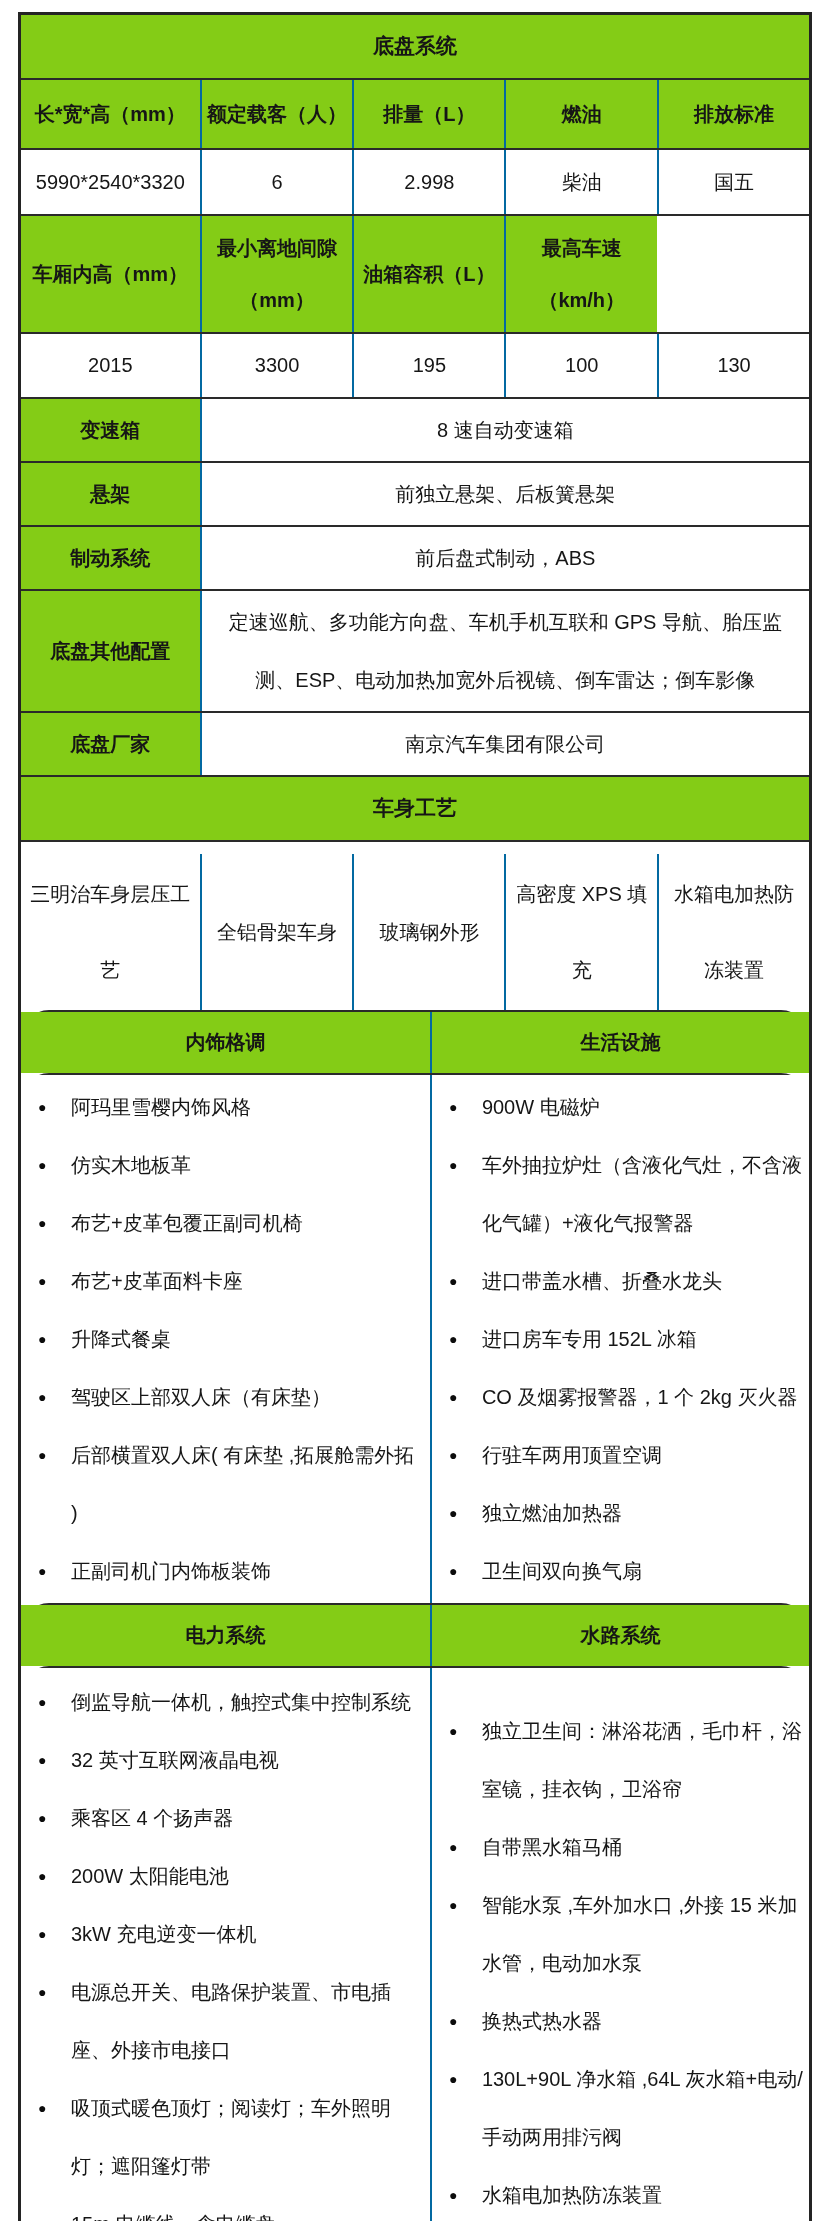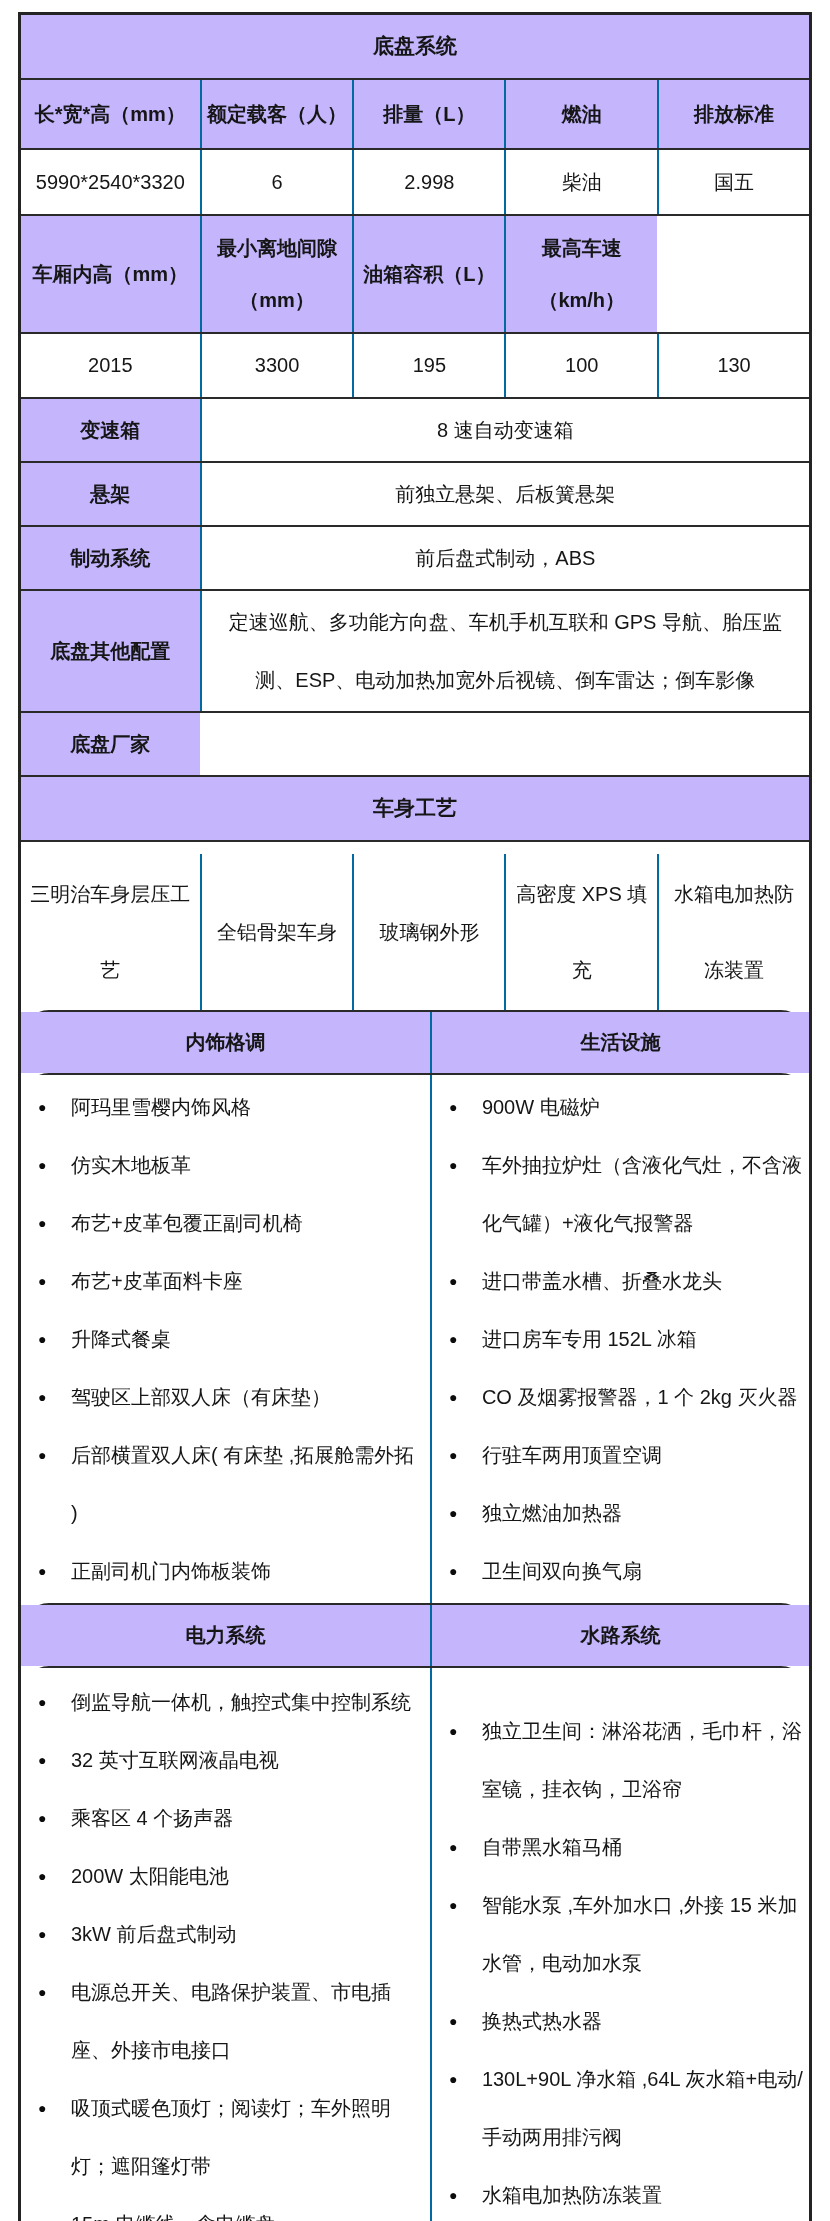--- a/index.html
+++ b/index.html
@@ -19,21 +19,21 @@
   .row.first{border-top:none;}
   .g5{grid-template-columns:180fr 154fr 153fr 154fr 153fr;}
   .g2{grid-template-columns:180fr 614fr;}
   .duo{grid-template-columns:412fr 382fr;border-radius:28px;}
   .cell{
     display:flex;align-items:center;justify-content:center;
     text-align:center;padding:2px 4px;font-size:20px;line-height:1.45;
     background:#ffffff;word-break:break-word;
   }
   .cell + .cell{border-left:2px solid #0369a1;}
-  .hdr > .cell, .cell.hdr{background:#c4b5fd;font-weight:700;}
+  .hdr > .cell, .cell.hdr{background:#84cc16;font-weight:700;}
   .rtitle{min-height:63px;}
   .rtitle .cell{font-size:21px;}
   .r-h1{min-height:68px;}
   .r-v1{min-height:64px;}
   .r-h2{min-height:116px;}
   .r-h2 .cell{line-height:52px;padding:4px 3px;}
   .r-v2{min-height:63px;}
   .labelrow{min-height:62px;}
   .labelrow .lval{line-height:58px;padding:2px 10px;}
   .r-craft{min-height:118px;}
@@ -111,20 +111,21 @@
           <div class="cell hdr">悬架</div>
           <div class="cell lval">前独立悬架、后板簧悬架</div>
         </div><div class="row g2 labelrow">
           <div class="cell hdr">制动系统</div>
           <div class="cell lval">前后盘式制动，ABS</div>
         </div><div class="row g2 labelrow">
           <div class="cell hdr">底盘其他配置</div>
           <div class="cell lval">定速巡航、多功能方向盘、车机手机互联和 GPS 导航、胎压监测、ESP、电动加热加宽外后视镜、倒车雷达；倒车影像</div>
         </div><div class="row g2 labelrow">
           <div class="cell hdr">底盘厂家</div>
+          <div class="cell lval">南京汽车集团有限公司</div>
         </div></div>
 
     
     <div class="row rtitle hdr">
       <div class="cell">车身工艺</div>
     </div>
 
     
     <div class="row g5 r-craft">
 
@@ -179,21 +180,21 @@
 
     
     <div class="row duo">
       <div class="cell bulcell">
         <ul class="blist pad2">
 
         <li class="bitem"><span class="dot">●</span><span class="btxt">倒监导航一体机，触控式集中控制系统</span></li>
             <li class="bitem"><span class="dot">●</span><span class="btxt">32 英寸互联网液晶电视</span></li>
             <li class="bitem"><span class="dot">●</span><span class="btxt">乘客区 4 个扬声器</span></li>
             <li class="bitem"><span class="dot">●</span><span class="btxt">200W 太阳能电池</span></li>
-            <li class="bitem"><span class="dot">●</span><span class="btxt">3kW 前后盘式制动</span></li>
+            <li class="bitem"><span class="dot">●</span><span class="btxt">3kW 充电逆变一体机</span></li>
             <li class="bitem"><span class="dot">●</span><span class="btxt">电源总开关、电路保护装置、市电插座、外接市电接口</span></li>
             <li class="bitem"><span class="dot">●</span><span class="btxt">吸顶式暖色顶灯；阅读灯；车外照明灯；遮阳篷灯带</span></li>
             <li class="bitem"><span class="dot">●</span><span class="btxt">15m 电缆线，含电缆盘</span></li>
           </ul>
       </div>
       <div class="cell bulcell">
         <ul class="blist pad2">
 
         <li class="bitem"><span class="dot">●</span><span class="btxt">独立卫生间：淋浴花洒，毛巾杆，浴室镜，挂衣钩，卫浴帘</span></li>
             <li class="bitem"><span class="dot">●</span><span class="btxt">自带黑水箱马桶</span></li>

